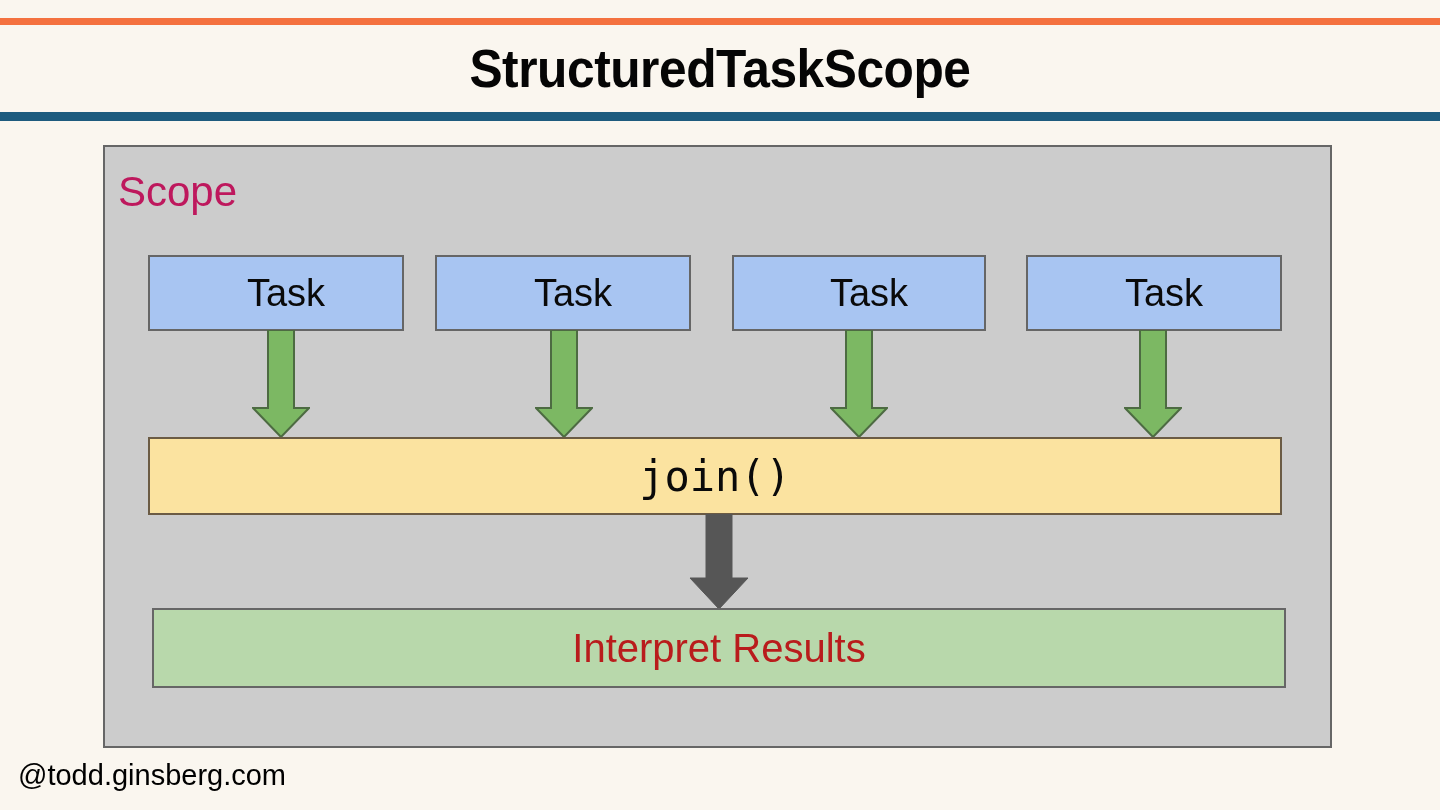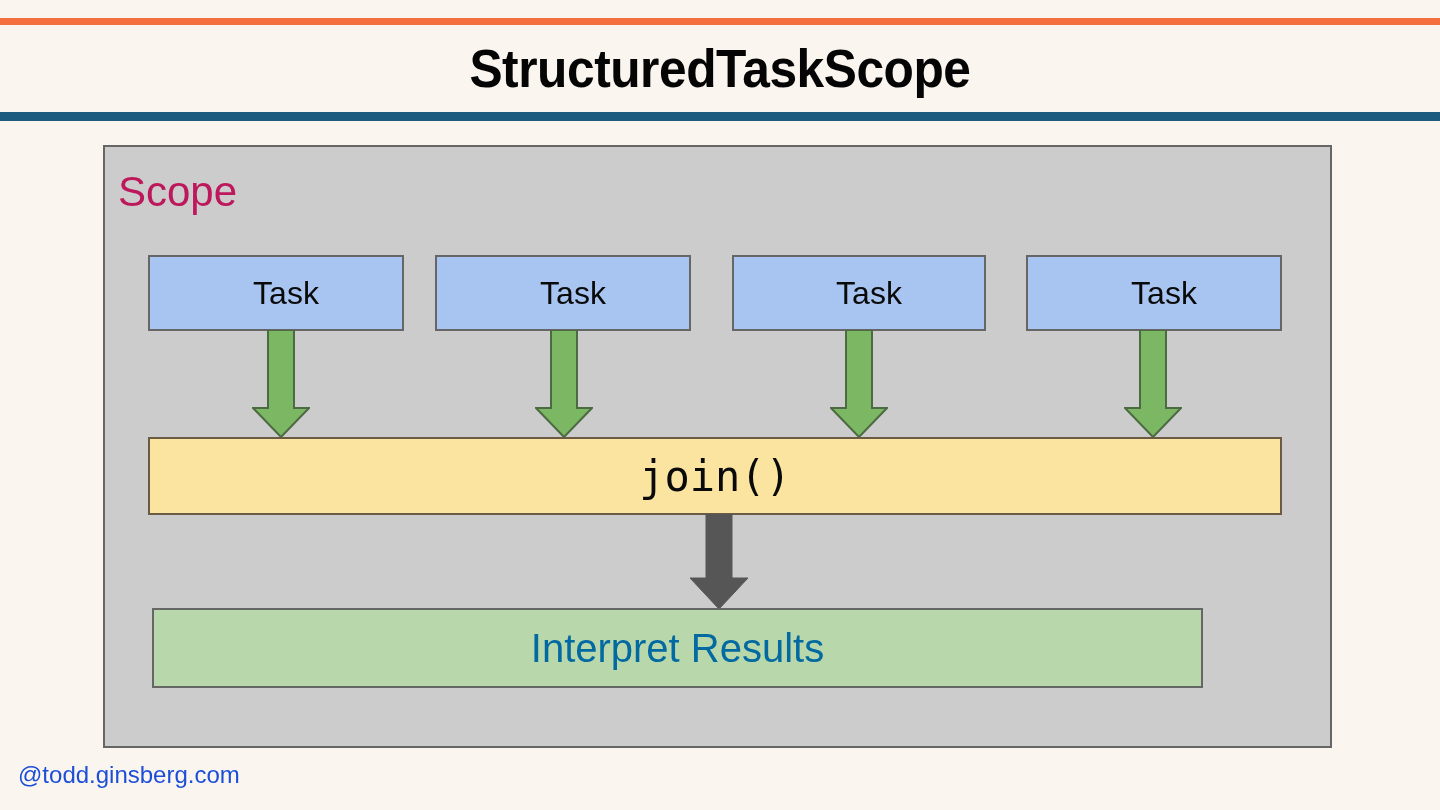--- a/index.html
+++ b/index.html
@@ -81,21 +81,21 @@
   .task-box {
     position: absolute;
     top: 255px;
     height: 76px;
     background: #a8c5f2;
     border: 2px solid #666666;
     box-sizing: border-box;
     display: flex;
     align-items: center;
     justify-content: center;
-    font-size: 32px;
+    font-size: 38px;
     color: #0a0a0a;
     padding-left: 20px;
   }
   .task-1 { left: 148px;  width: 256px; }
   .task-2 { left: 435px;  width: 256px; }
   .task-3 { left: 732px;  width: 254px; }
   .task-4 { left: 1026px; width: 256px; }
 
   .arrow-green {
     position: absolute;
@@ -131,38 +131,38 @@
     left: 689px;
     top: 514px;
     width: 60px;
     height: 96px;
   }
 
   .results-box {
     position: absolute;
     left: 152px;
     top: 608px;
-    width: 1051px;
+    width: 1134px;
     height: 80px;
     background: #b8d8ab;
     border: 2px solid #666666;
     box-sizing: border-box;
     display: flex;
     align-items: center;
     justify-content: center;
     font-size: 40px;
-    color: #0369a1;
+    color: #b91c1c;
   }
 
   .footer-handle {
     position: absolute;
     left: 18px;
     top: 760px;
-    font-size: 24px;
-    color: #1d4ed8;
+    font-size: 29px;
+    color: #000000;
     line-height: 30px;
     white-space: nowrap;
   }
 </style>
 </head>
 <body>
 
 <div class="rule-orange"></div>
 <div class="slide-title">StructuredTaskScope</div>
 <div class="rule-blue"></div>

